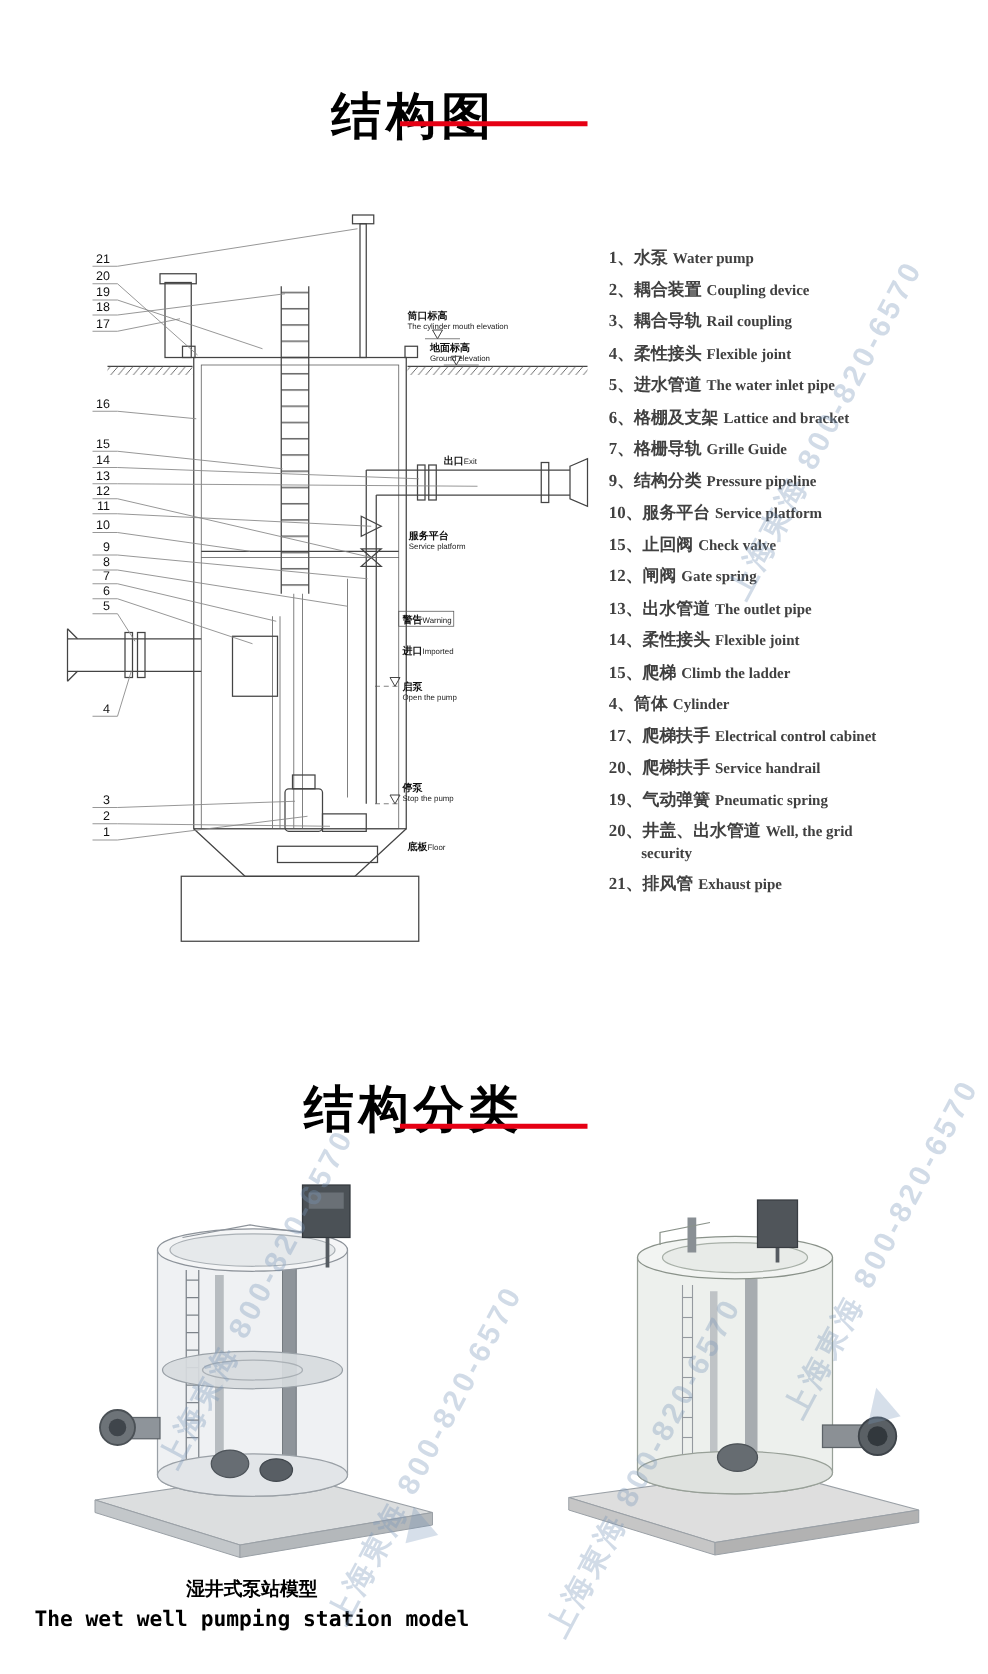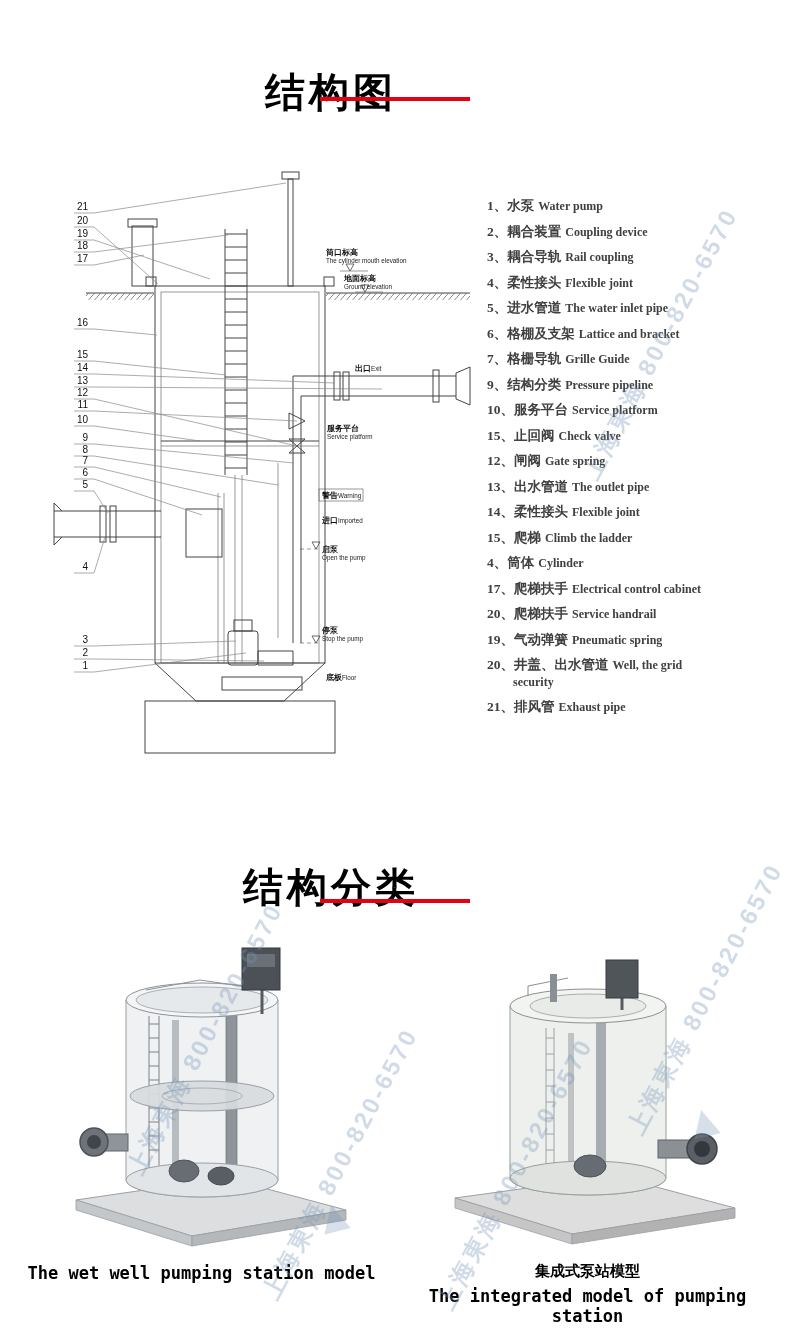--- a/index.html
+++ b/index.html
@@ -300,20 +300,21 @@
     <ellipse cx="188" cy="72" rx="66" ry="13" fill="#e6e9eb" stroke="#aab0b5"></ellipse>
     <path d="M132,62 L186,52 L240,60" fill="none" stroke="#8d939a"></path>
     <line x1="248" y1="60" x2="248" y2="86" stroke="#555b61" stroke-width="3"></line>
     <rect x="228" y="20" width="38" height="42" fill="#4b5156" stroke="#33383d"></rect>
     <rect x="233" y="26" width="28" height="13" fill="#6a7076"></rect>
     <rect x="84" y="206" width="30" height="17" fill="#8e949a" stroke="#60666c"></rect>
     <circle cx="80" cy="214" r="14" fill="#6d7378" stroke="#4b5156" stroke-width="1.5"></circle>
     <circle cx="80" cy="214" r="7" fill="#3f454b"></circle>
   </svg>
   <figcaption>
+    <div class="cap-zh">湿井式泵站模型</div>
     <div class="cap-en">The wet well pumping station model</div>
   </figcaption>
 </figure>
 
 <figure class="model" id="model-right">
   <svg viewBox="0 0 375 330">
     <polygon points="55,270 215,248 335,280 172,306" fill="#dedede" stroke="#9aa0a6"></polygon>
     <polygon points="55,270 172,306 172,316 55,280" fill="#c6c6c6" stroke="#9aa0a6" stroke-width=".8"></polygon>
     <polygon points="172,306 335,280 335,290 172,316" fill="#b2b2b2" stroke="#9aa0a6" stroke-width=".8"></polygon>
     <path d="M110,78 L110,250 A78,17 0 0 0 266,250 L266,78" fill="#ecefec" fill-opacity=".94" stroke="#98a098"></path>
@@ -336,24 +337,20 @@
     <ellipse cx="188" cy="78" rx="78" ry="17" fill="#f2f4f2" stroke="#8a928a"></ellipse>
     <ellipse cx="188" cy="78" rx="58" ry="12" fill="#e8ebe8" stroke="#a8b0a8"></ellipse>
     <line x1="222" y1="70" x2="222" y2="82" stroke="#555b61" stroke-width="3"></line>
     <rect x="206" y="32" width="32" height="38" fill="#50555a" stroke="#383d42"></rect>
     <rect x="150" y="46" width="7" height="28" fill="#898f94"></rect>
     <path d="M128,68 L128,58 L168,50" fill="none" stroke="#8a928a"></path>
     <rect x="258" y="212" width="40" height="18" fill="#8b9095" stroke="#5d6368"></rect>
     <circle cx="302" cy="221" r="15" fill="#5a6065" stroke="#3e444a" stroke-width="1.5"></circle>
     <circle cx="302" cy="221" r="8" fill="#32383d"></circle>
   </svg>
-  <figcaption>
-    <div class="cap-zh">集成式泵站模型</div>
-    <div class="cap-en">The integrated model of pumping station</div>
-  </figcaption>
 </figure>
 
 <div class="wm" style="left:575px;top:470px">上海東海 800-820-6570</div>
 <div class="wm" style="left:120px;top:1165px">上海東海 800-820-6570</div>
 <div class="wm" style="left:255px;top:1290px">上海東海 800-820-6570</div>
 <div class="wm" style="left:620px;top:1125px">上海東海 800-820-6570</div>
 <div class="wm" style="left:430px;top:1300px">上海東海 800-820-6570</div>
 <div class="wm-logo" style="left:305px;top:1195px">▲</div>
 <div class="wm-logo" style="left:675px;top:1100px">▲</div>
 

